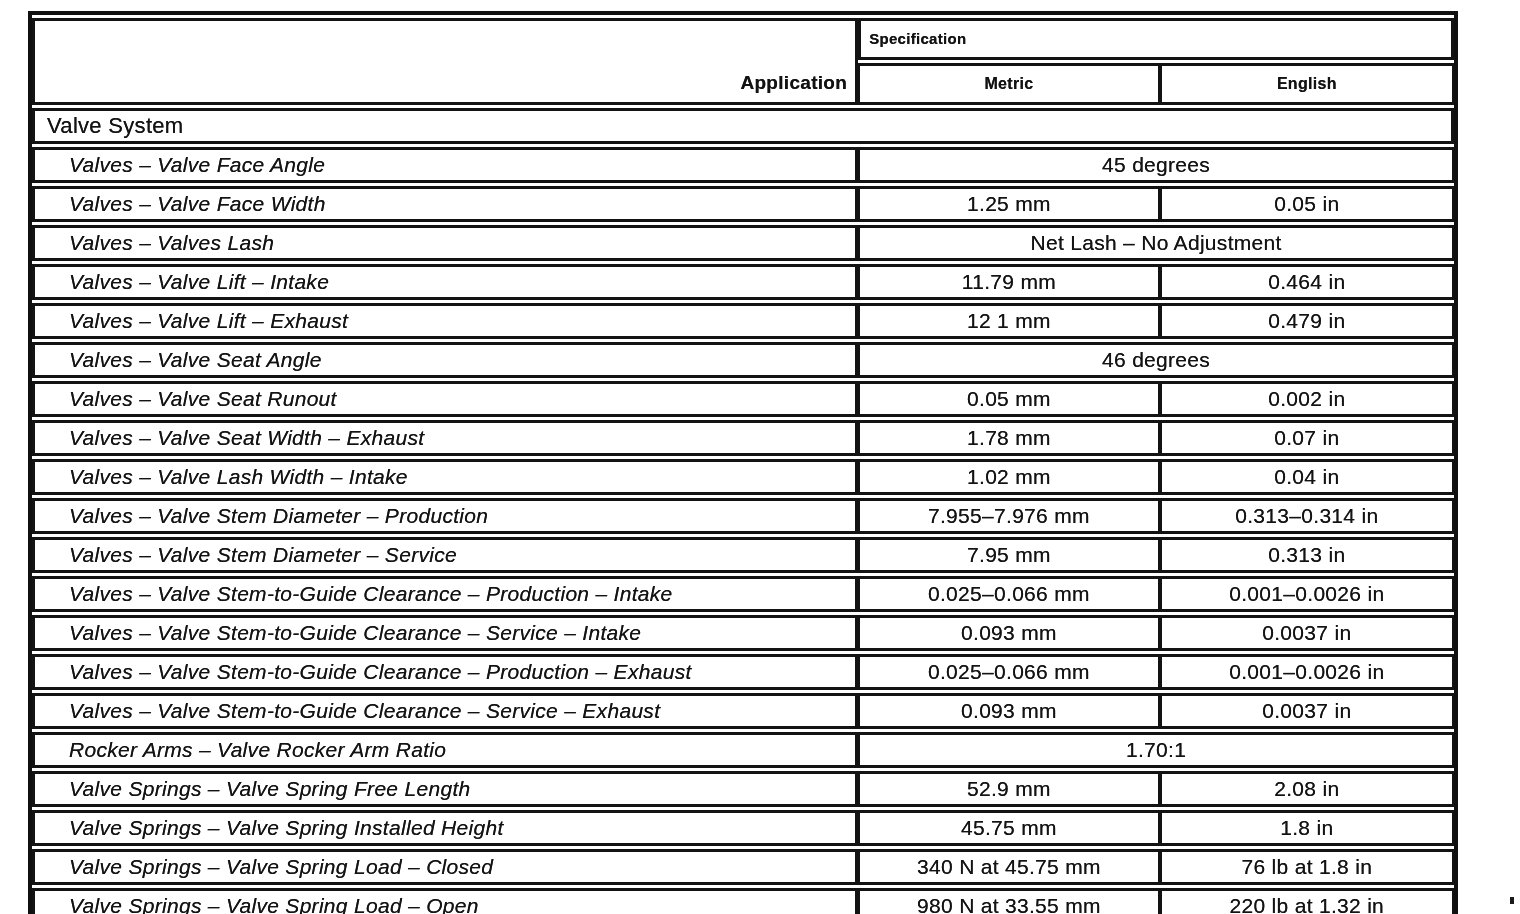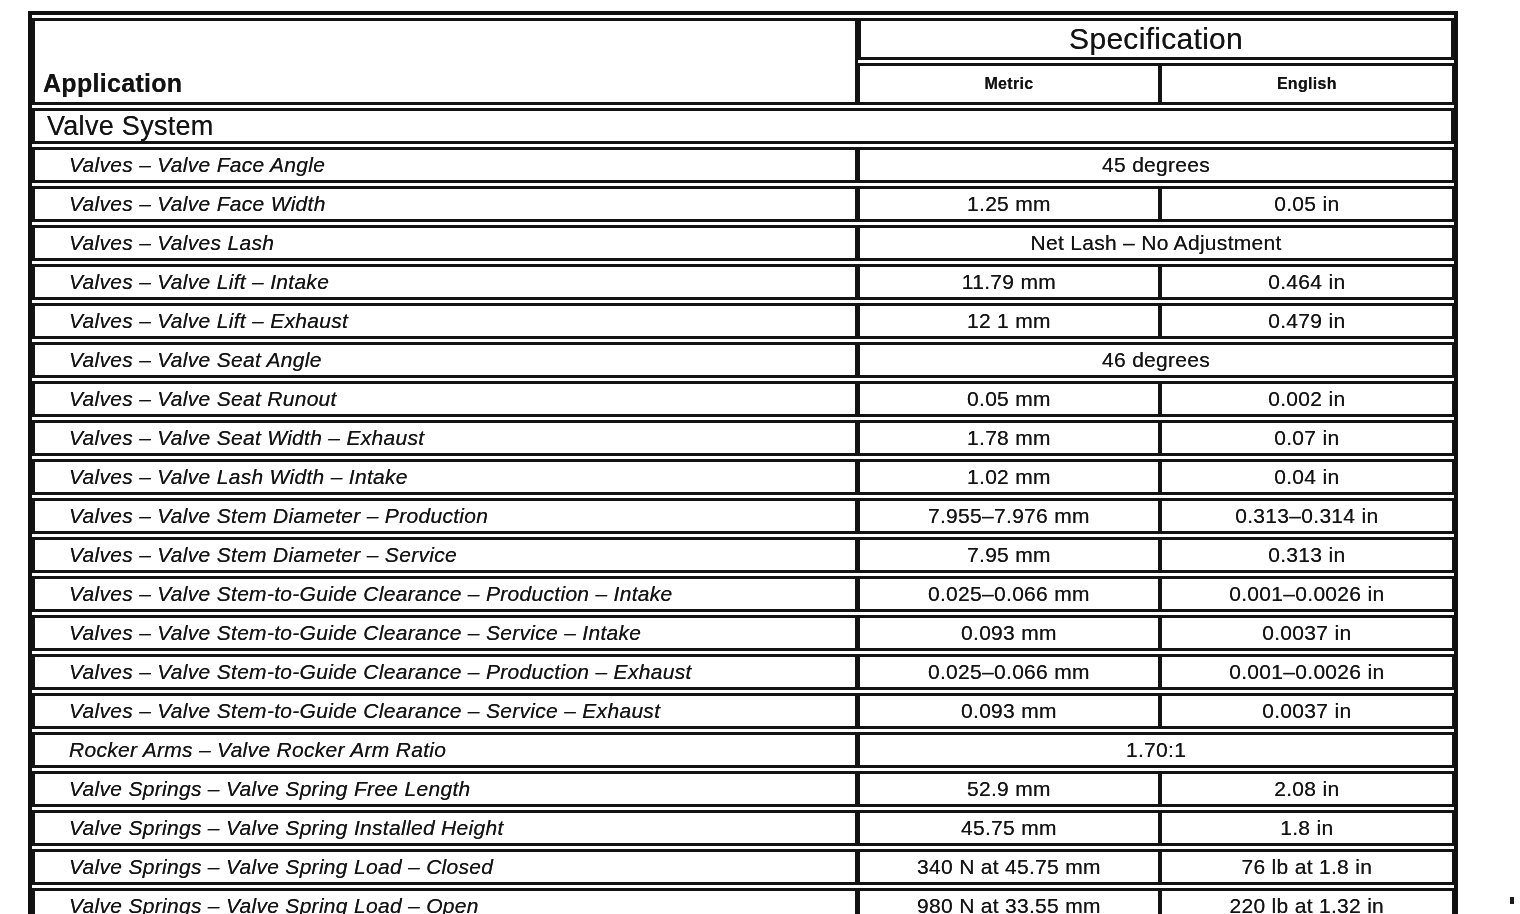--- a/index.html
+++ b/index.html
@@ -50,45 +50,45 @@
     overflow: hidden;
     box-sizing: content-box;
   }
   
   td.val-cell, td.col-head-cell {
     border-left-width: 2px;
     border-right-width: 2px;
     text-align: center;
   }
   td.app-head-cell {
-    text-align: left;
+    text-align: right;
     vertical-align: bottom;
     font-weight: bold;
-    font-size: 25px;
+    font-size: 19px;
     height: 76px;
     line-height: 30px;
     padding-bottom: 4px;
   }
   td.spec-head-cell {
-    text-align: center;
-    font-weight: normal;
-    font-size: 30px;
+    text-align: left;
+    font-weight: bold;
+    font-size: 15px;
     height: 32px;
     line-height: 32px;
   }
   td.col-head-cell {
     font-weight: bold;
     font-size: 16px;
     height: 32px;
     line-height: 32px;
   }
   td.section-cell {
     text-align: left;
     padding-left: 12px;
-    font-size: 27px;
+    font-size: 22px;
   }
   td.app-cell {
     text-align: left;
     padding-left: 34px;
     font-style: italic;
   }
   .scan-speck {
     position: absolute;
     right: 6px;
     bottom: 10px;

